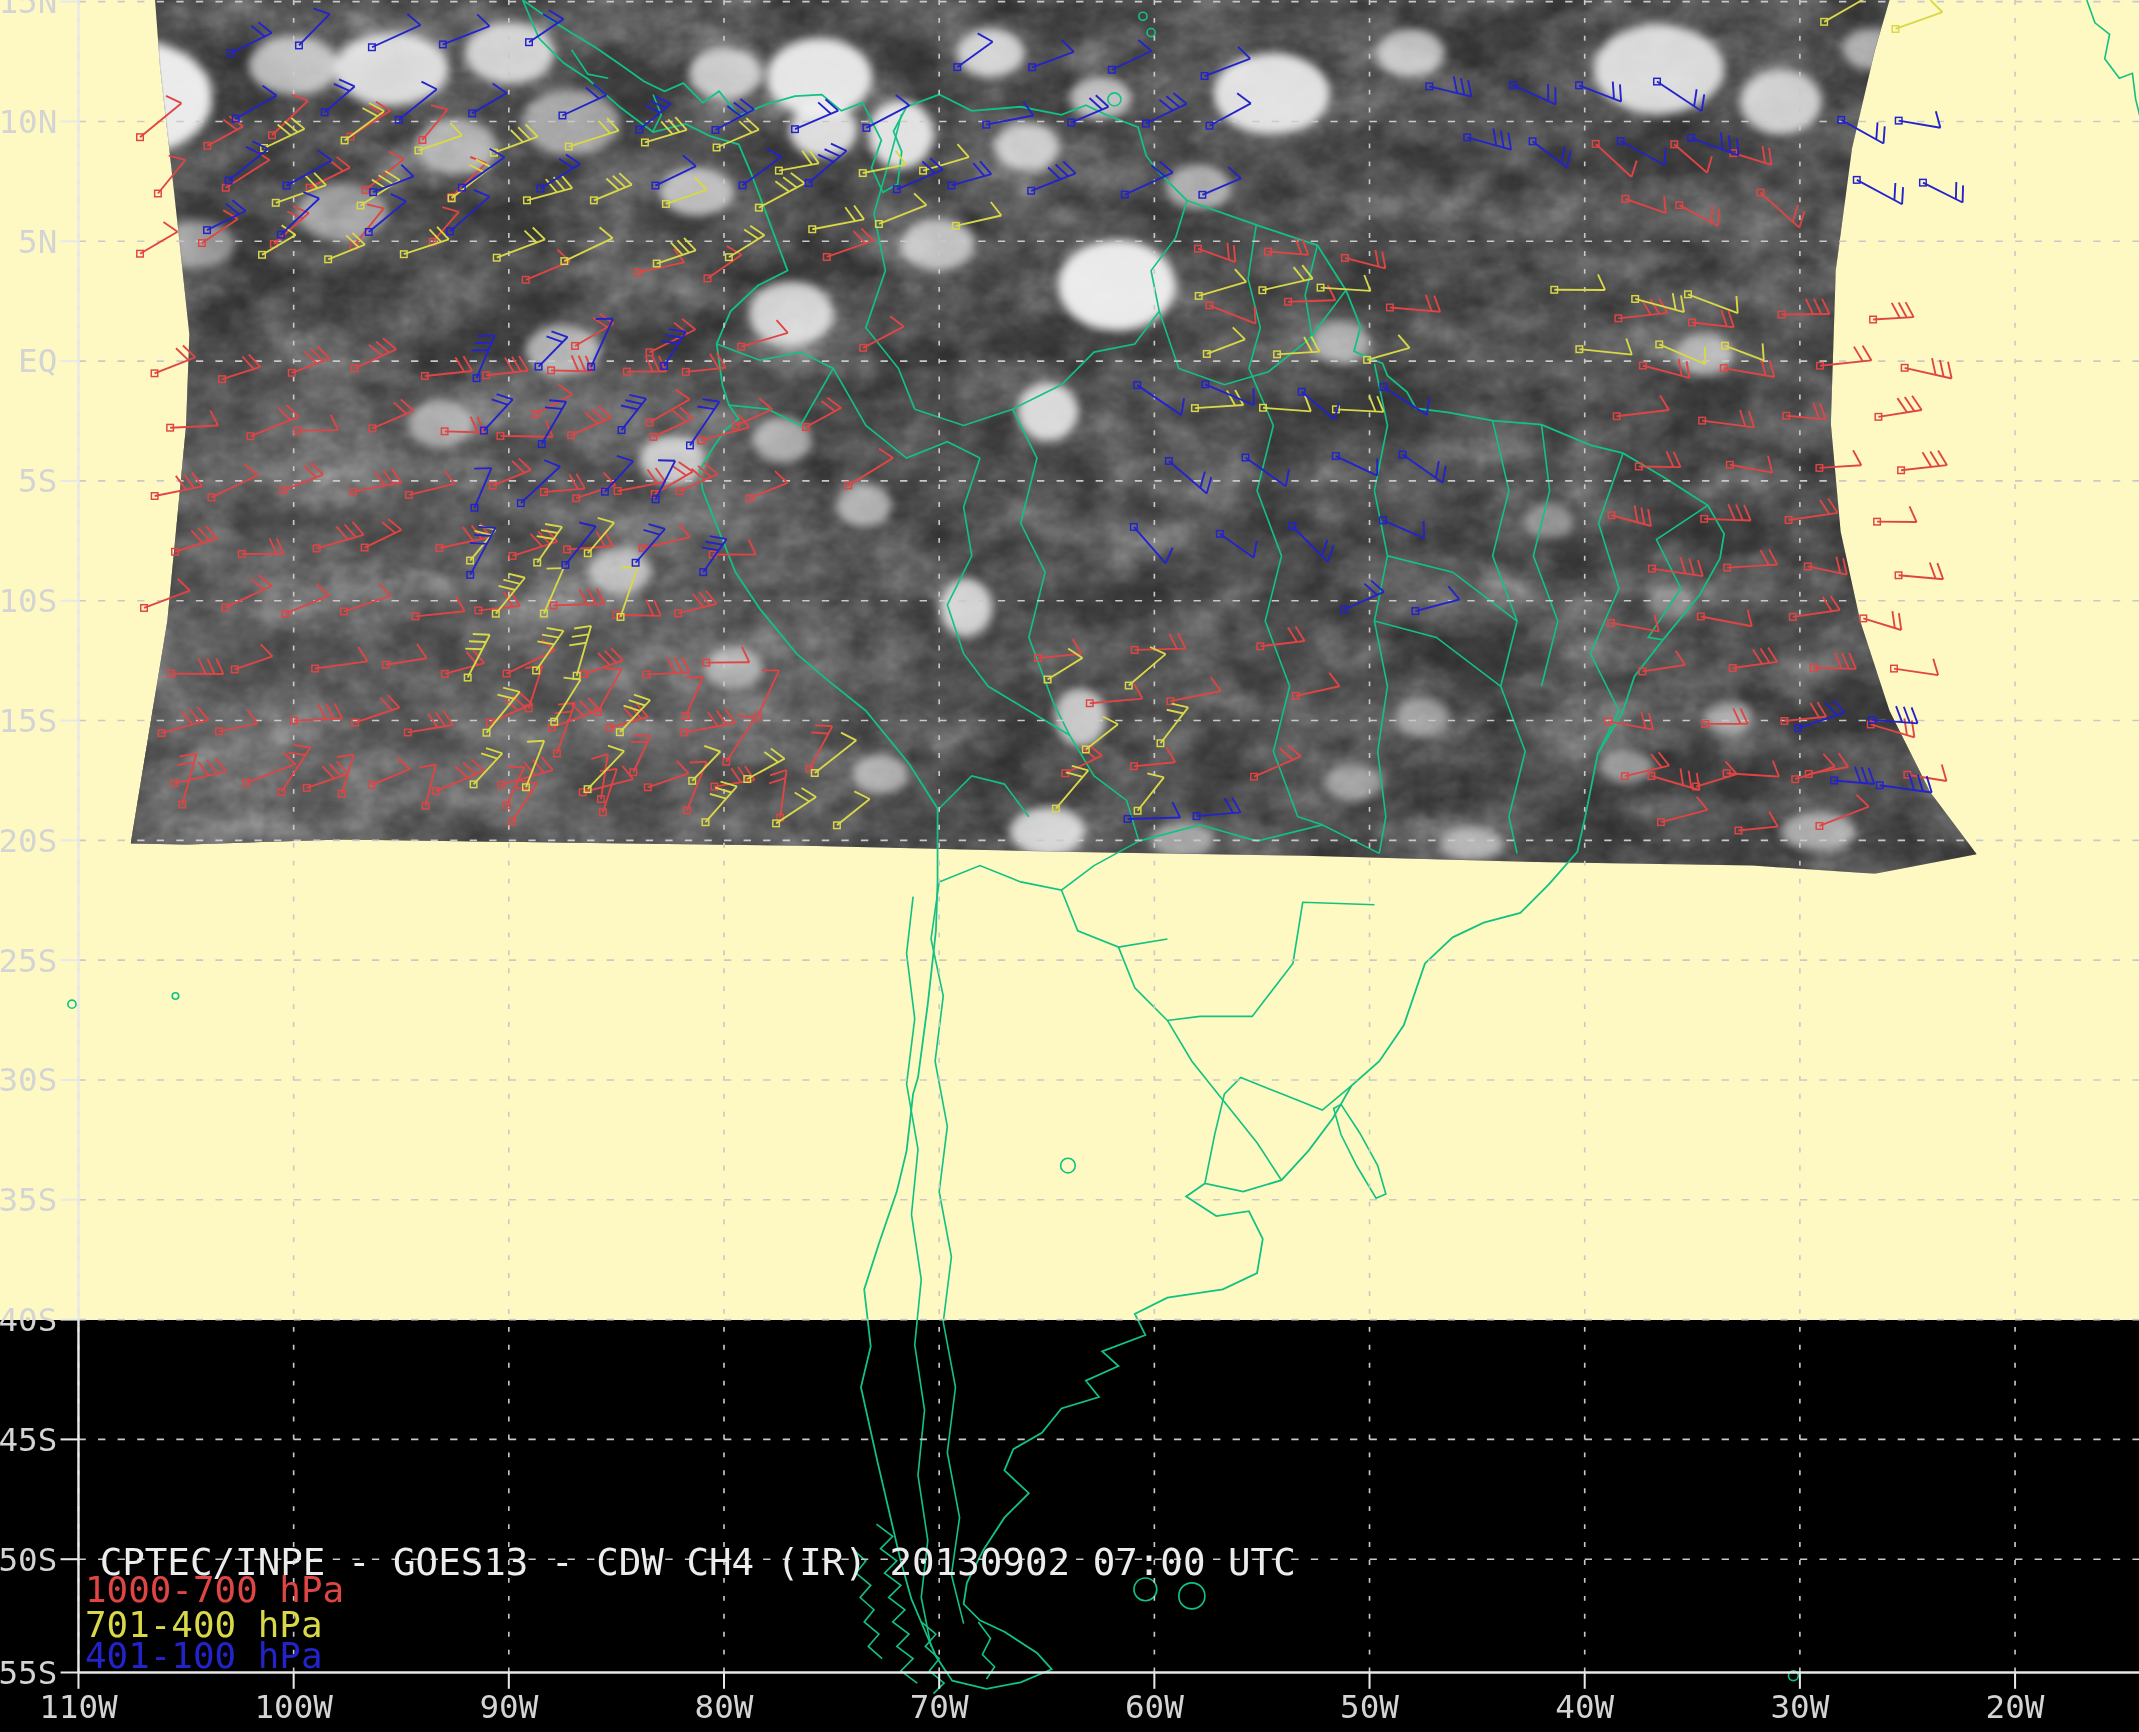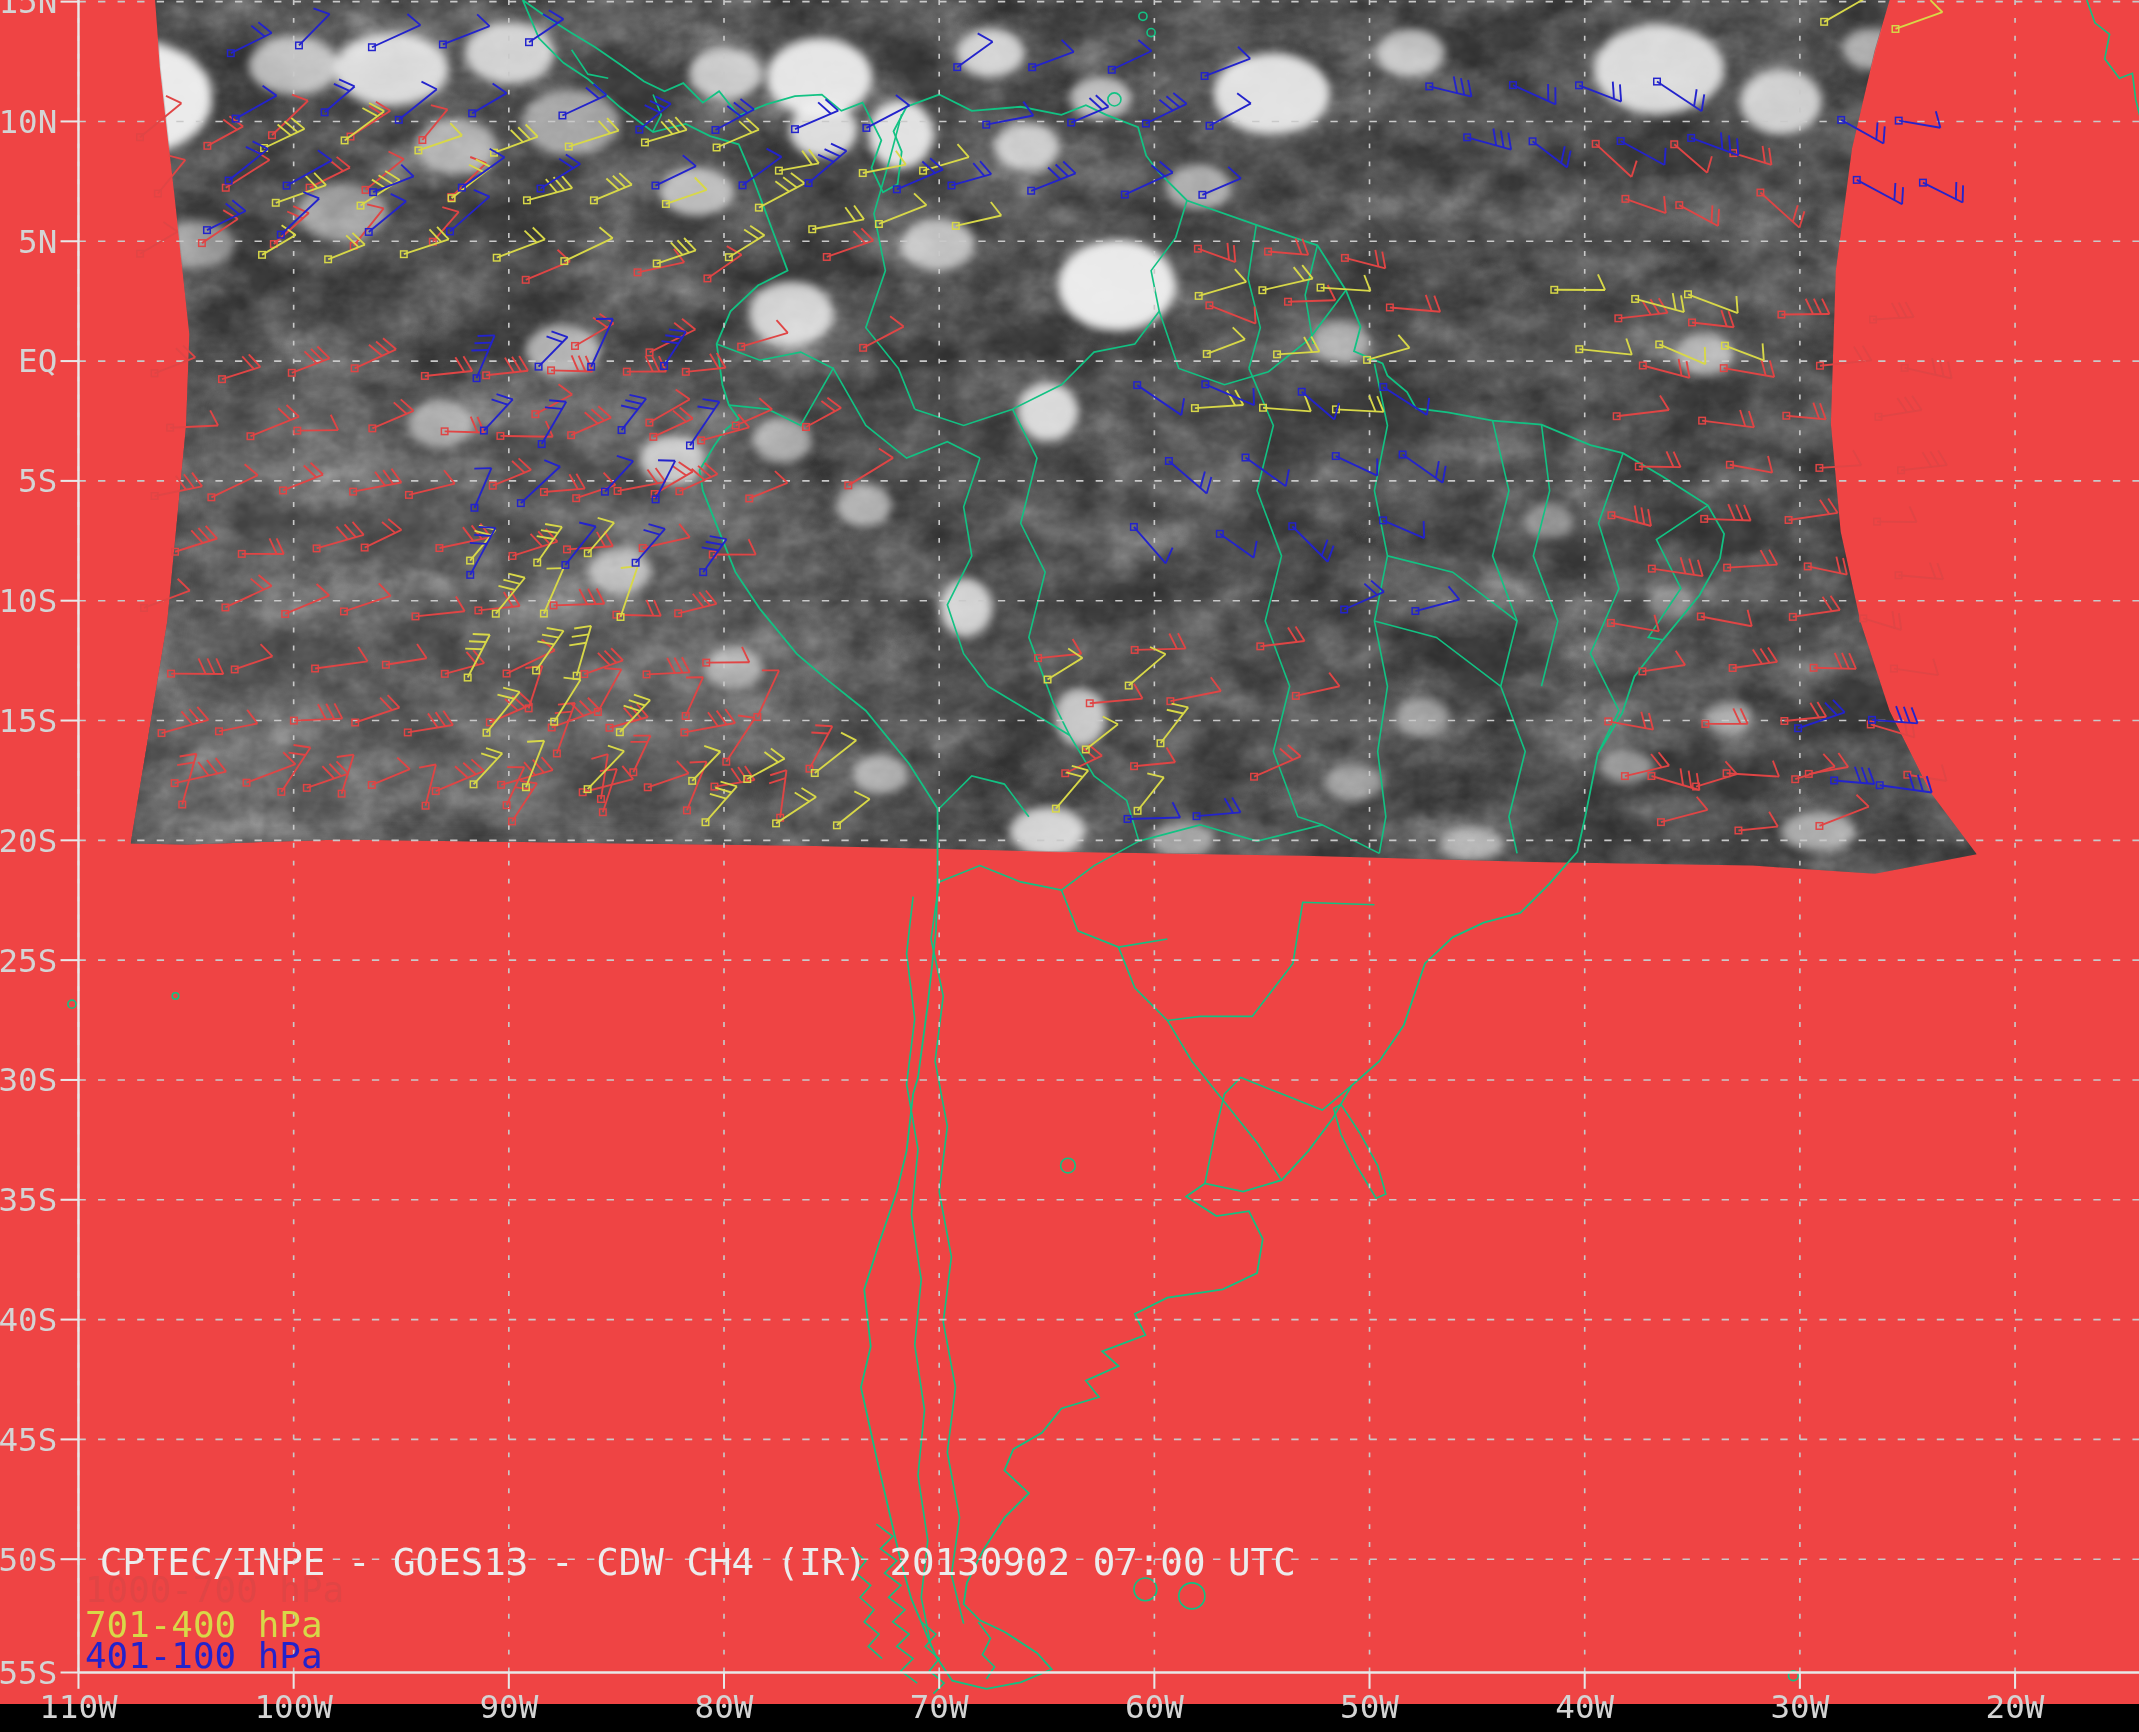--- a/index.html
+++ b/index.html
@@ -1,17 +1,17 @@
 <!DOCTYPE html>
 <html style="font-size:13px"><head>
 <meta charset="utf-8">
 <style>
   html,body{margin:0;padding:0;background:#000;}
   body{width:2140px;height:1732px;overflow:hidden;}
-  #stage{position:relative;width:2140px;height:1704px;background:#ef4444;}
+  #stage{position:relative;width:2140px;height:1320px;background:#fef9c3;}
   svg{position:absolute;left:0;top:0;}
   text{font-family:"DejaVu Sans Mono","Liberation Mono",monospace;}
   .axlabel{fill:#d4d4d4;}
   .title-text{fill:#ececec;}
 </style>
 </head>
 <body>
 
 <div id="stage">
   <svg id="scene" width="2140" height="1732" viewBox="0 0 2625 2125">

